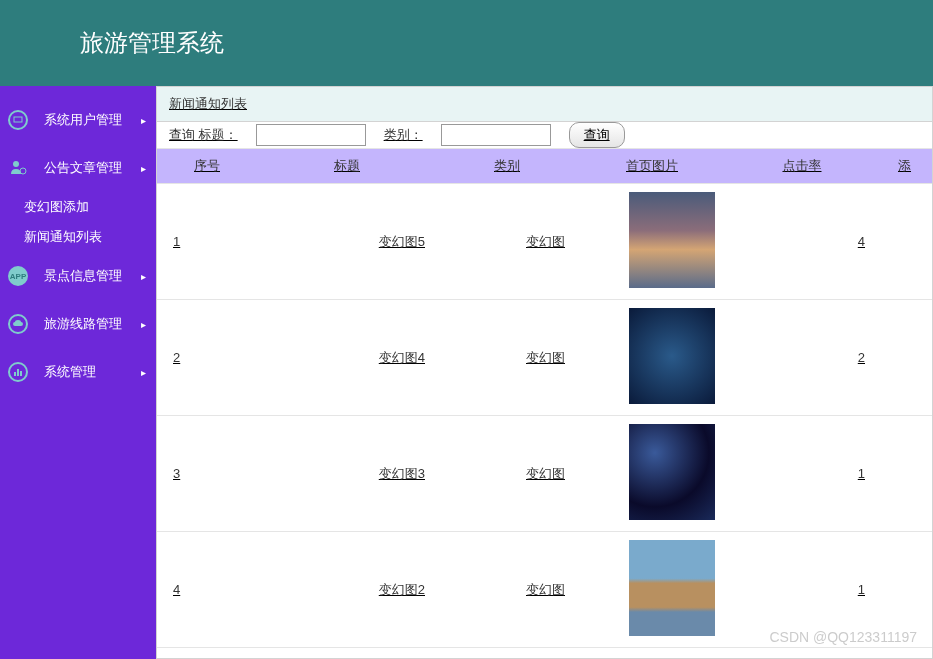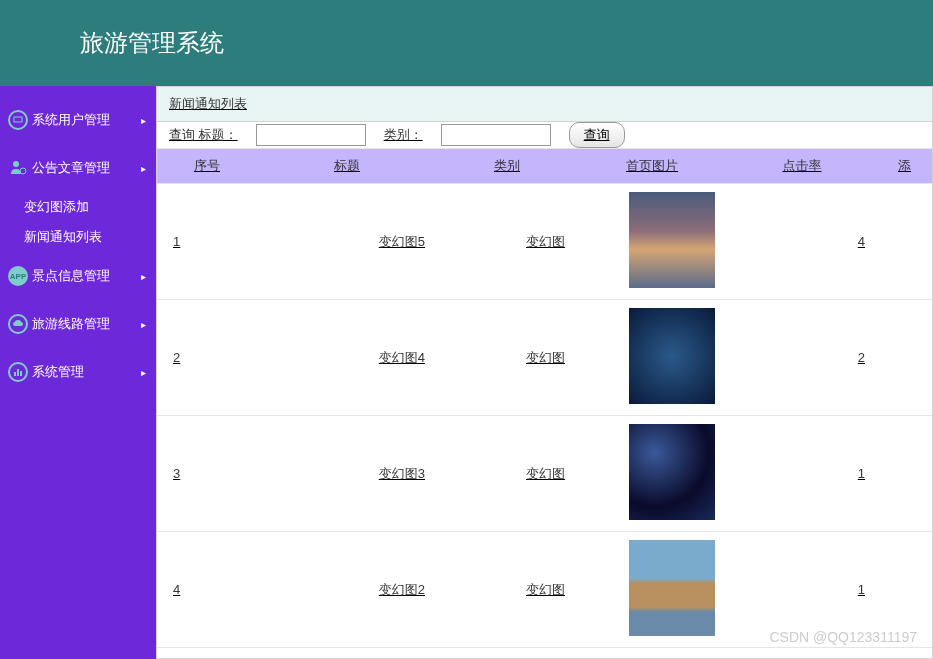--- a/index.html
+++ b/index.html
@@ -7,21 +7,21 @@
     
     .app { width: 933px; height: 659px; position: relative; background: #2e7d7d; }
     
     .header { height: 86px; display: flex; align-items: center; padding-left: 80px; }
     .header-title { color: #fff; font-size: 24px; font-weight: normal; font-family: "SimSun", serif; }
     
     .layout { display: flex; height: calc(100% - 86px); }
     
     .sidebar { width: 156px; background: #6d28d9; padding-top: 10px; }
     .sidebar-item { display: flex; align-items: center; height: 48px; padding: 0 10px 0 8px; color: #fff; cursor: pointer; position: relative; }
-    .sidebar-icon { width: 20px; height: 20px; margin-right: 4px; display: flex; align-items: center; justify-content: flex-end; }
+    .sidebar-icon { width: 20px; height: 20px; margin-right: 16px; display: flex; align-items: center; justify-content: flex-end; }
     .sidebar-label { font-size: 13px; flex: 1; }
     .sidebar-arrow { font-size: 10px; color: #fff; }
     .sidebar-sub { padding-left: 24px; }
     .sidebar-sub-item { color: #fff; font-size: 13px; padding: 6px 0; cursor: pointer; }
     
     .icon-circle { width: 20px; height: 20px; border-radius: 50%; border: 2px solid #7fcccc; display: flex; align-items: center; justify-content: center; color: #7fcccc; }
     .icon-circle-fill { width: 20px; height: 20px; border-radius: 50%; background: #7fcccc; display: flex; align-items: center; justify-content: center; color: #2e7d7d; font-size: 8px; font-weight: bold; }
     
     .content { flex: 1; background: #f5f5f5; padding: 0; overflow: hidden; text-decoration: underline; }
     .panel { background: #fff; margin: 0; border: 1px solid #d3d3d3; height: 100%; }

